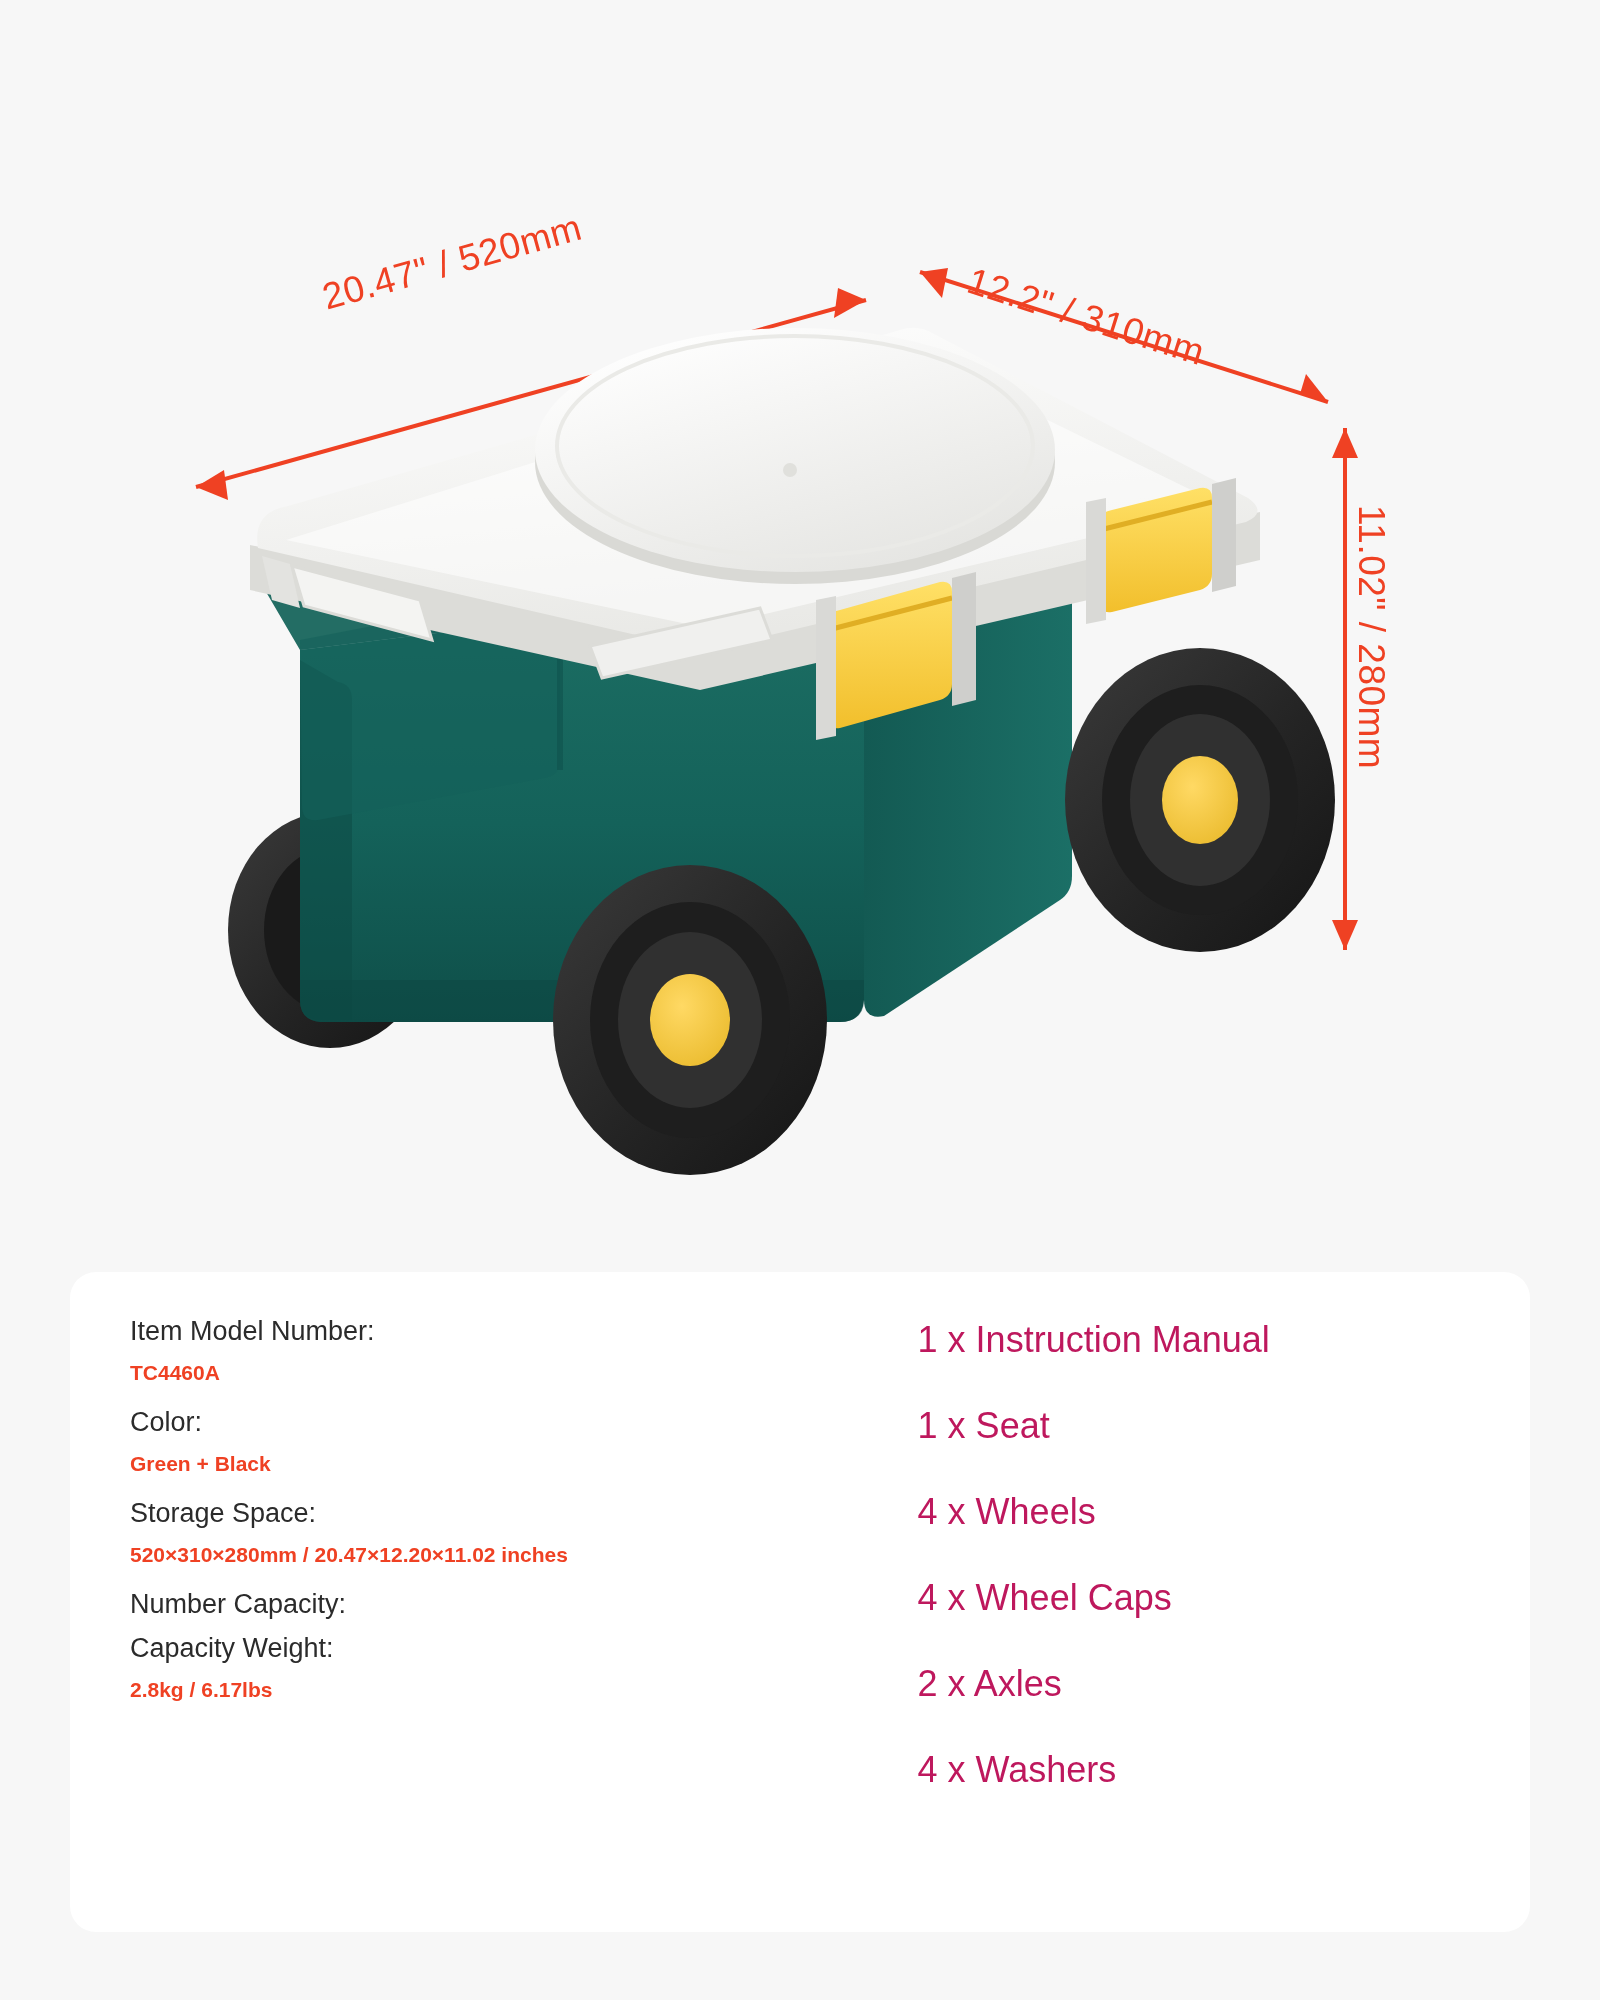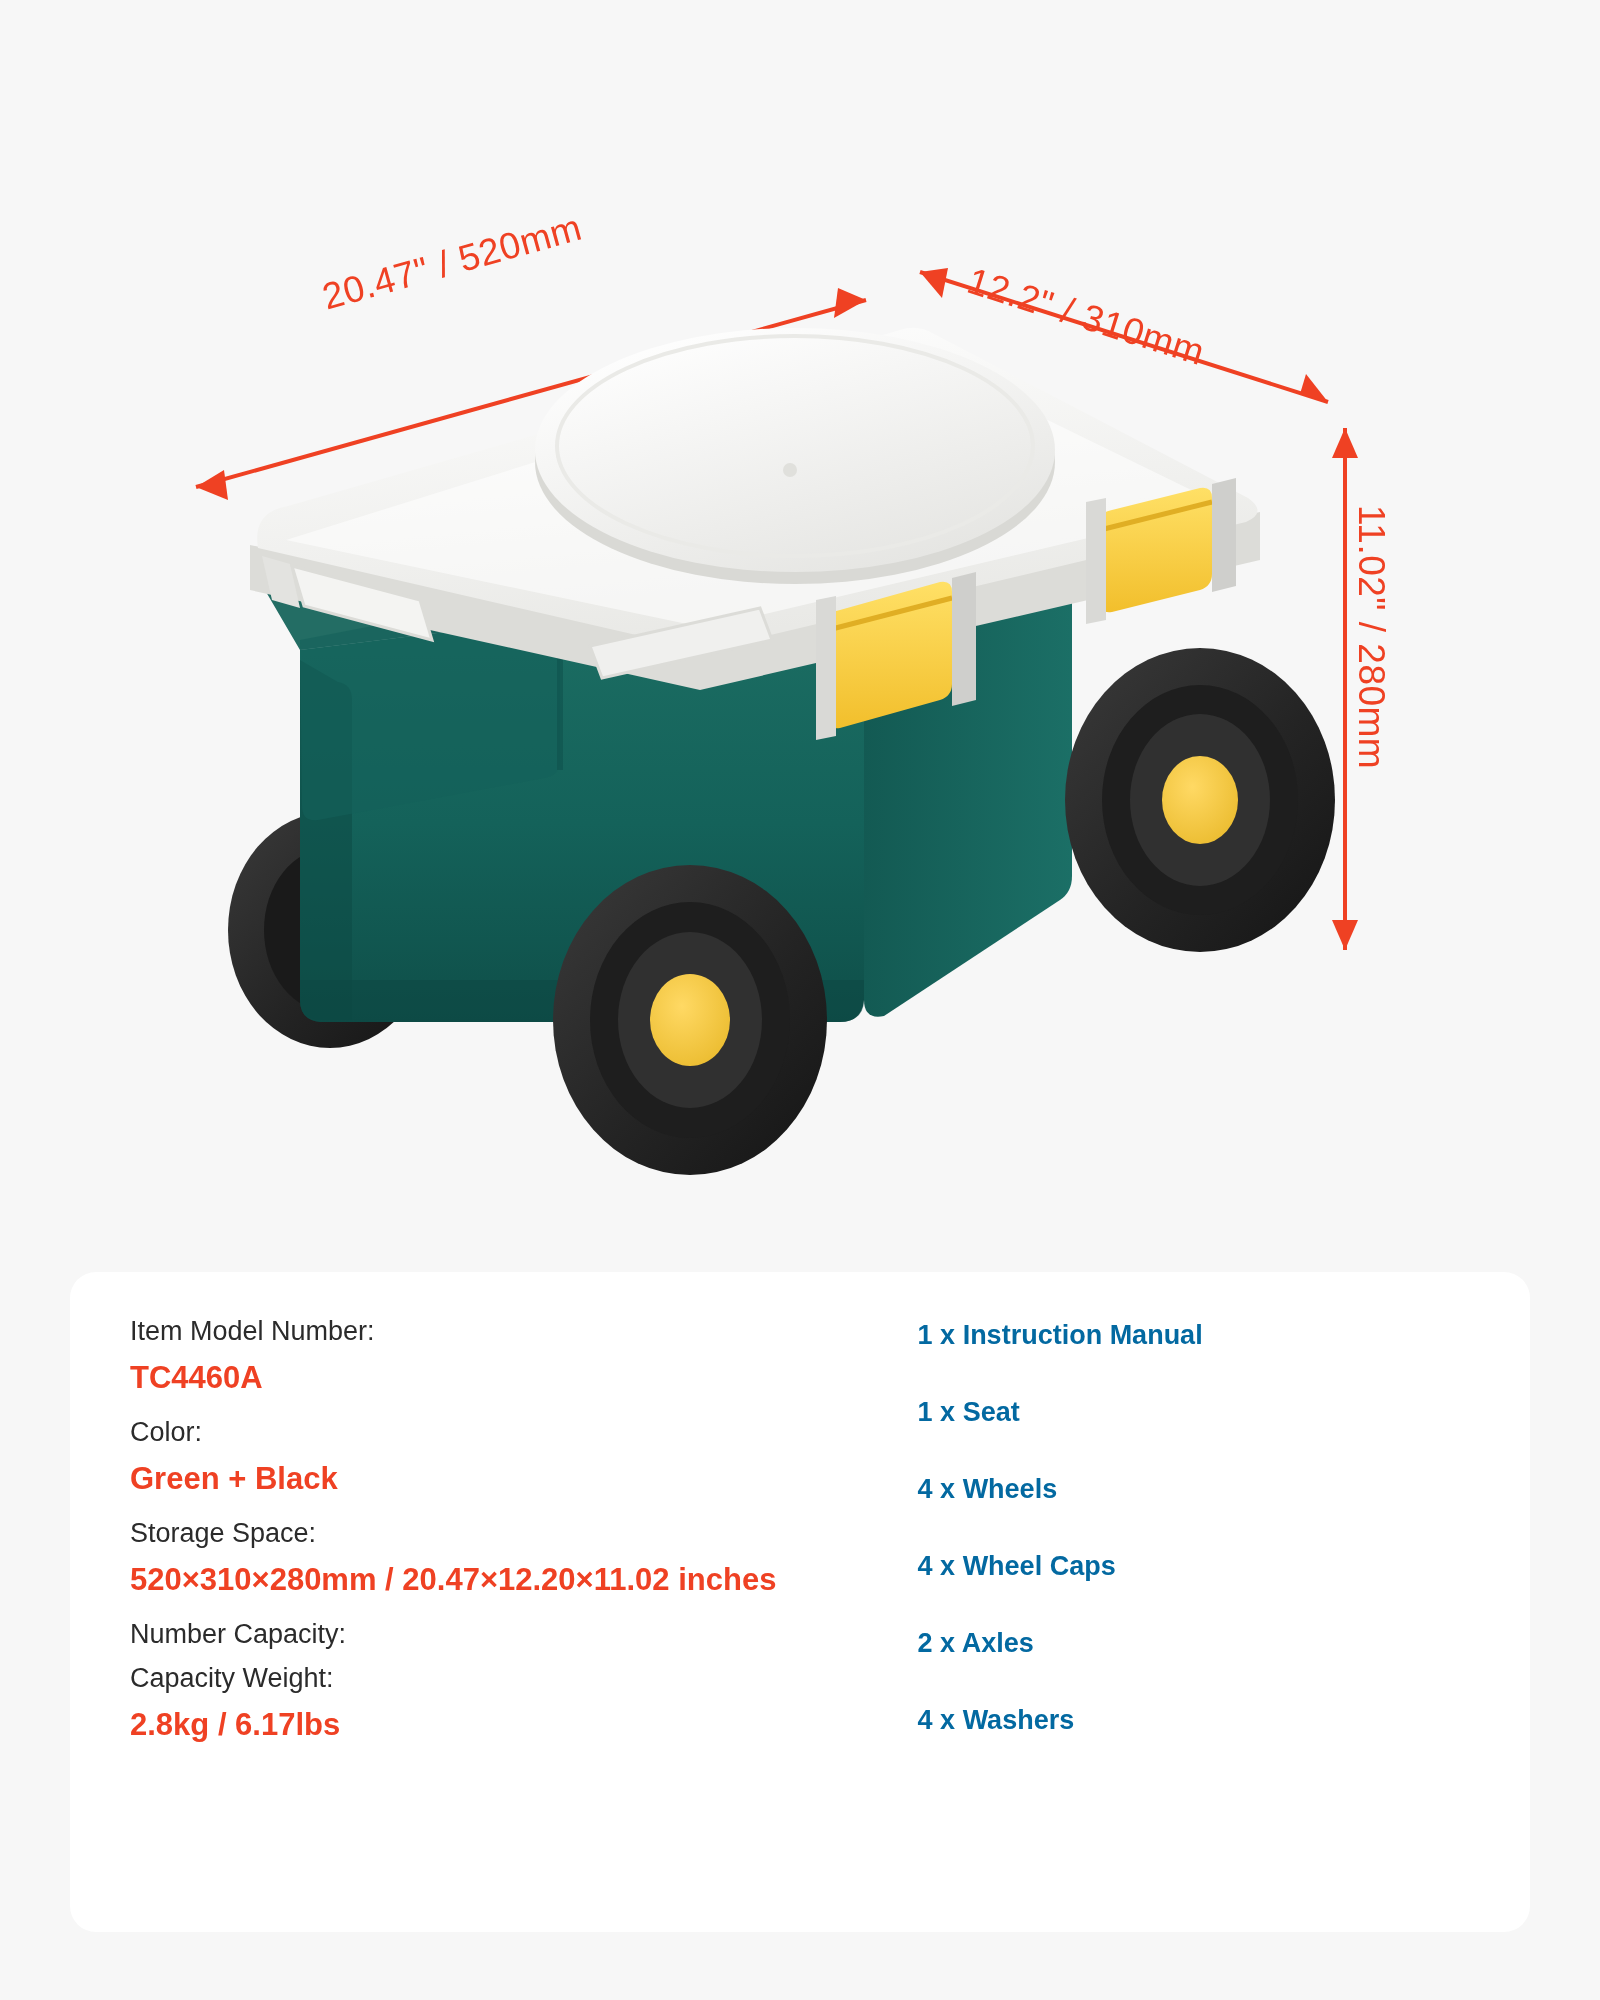--- a/index.html
+++ b/index.html
@@ -85,31 +85,31 @@
     padding-top: 4px;
   }
   .spec-label {
     font-size: 27px;
     color: #2b2b2b;
     line-height: 1.0;
     margin: 0 0 17px 0;
     font-weight: 400;
   }
   .spec-value {
-    font-size: 31px;
+    font-size: 21px;
     color: #ef4123;
     font-weight: bold;
     line-height: 1.0;
     margin: 0 0 26px 0;
     white-space: nowrap;
   }
   .pack-item {
-    font-size: 27px;
-    color: #0369a1;
-    font-weight: bold;
+    font-size: 36px;
+    color: #be185d;
+    font-weight: normal;
     line-height: 1.0;
     margin: 0 0 50px 0;
     white-space: nowrap;
   }
   .pack-item:last-child { margin-bottom: 8px; }
 </style>
 </head>
 <body>
 
 <div class="diagram">

